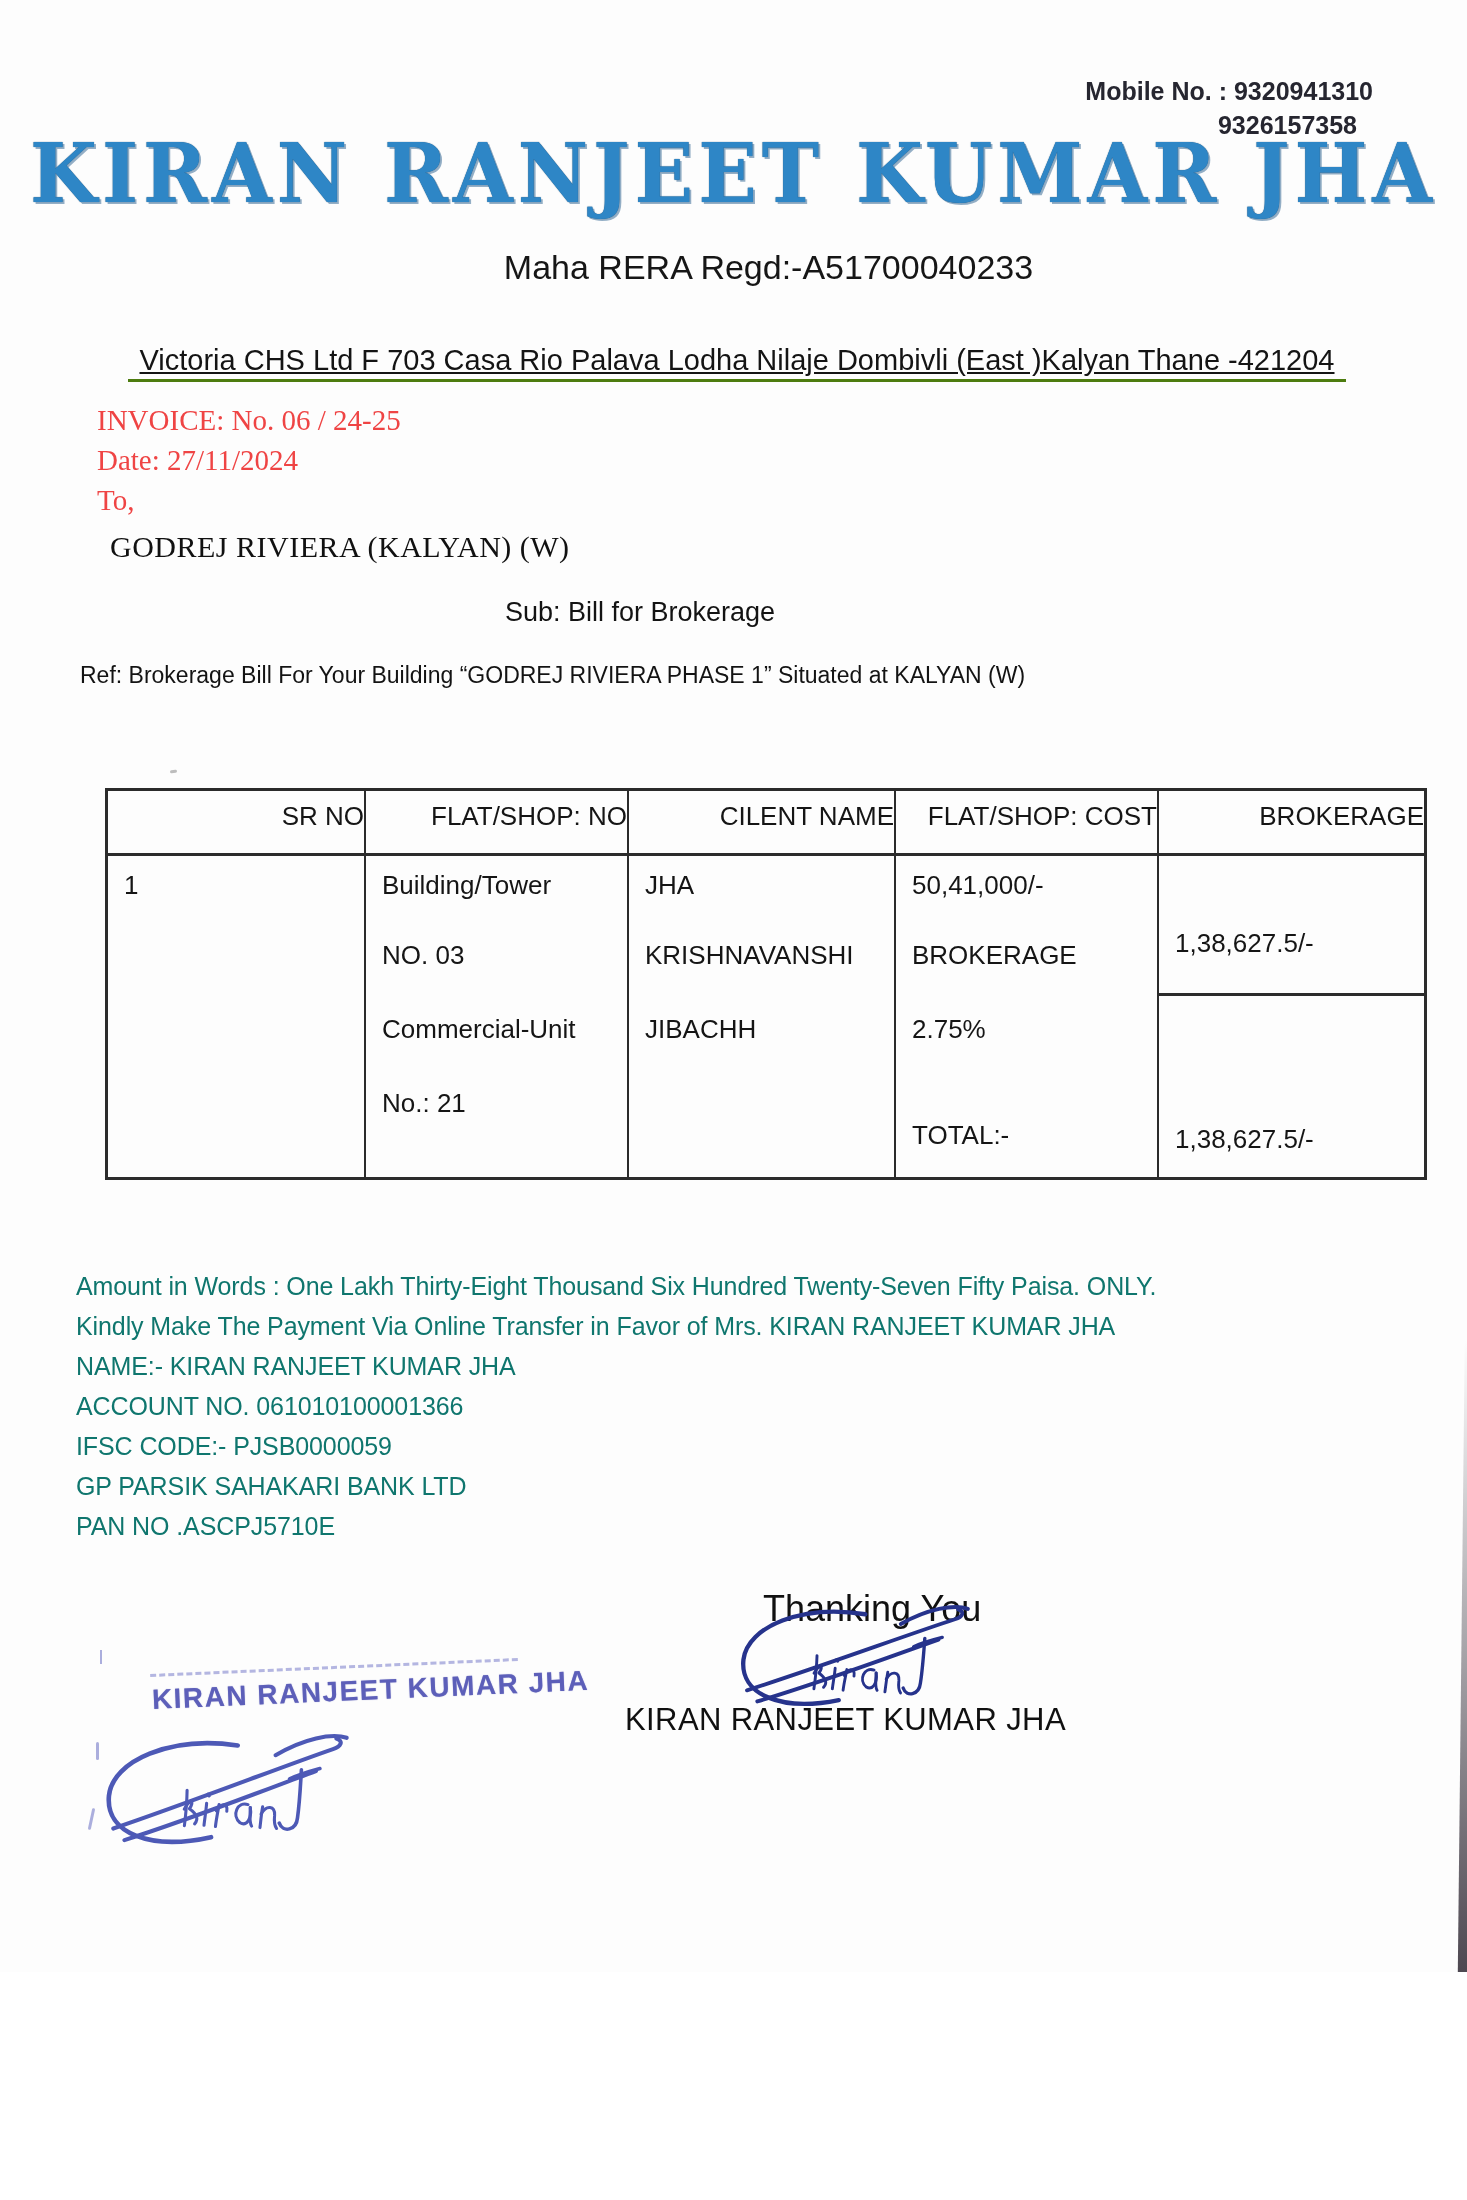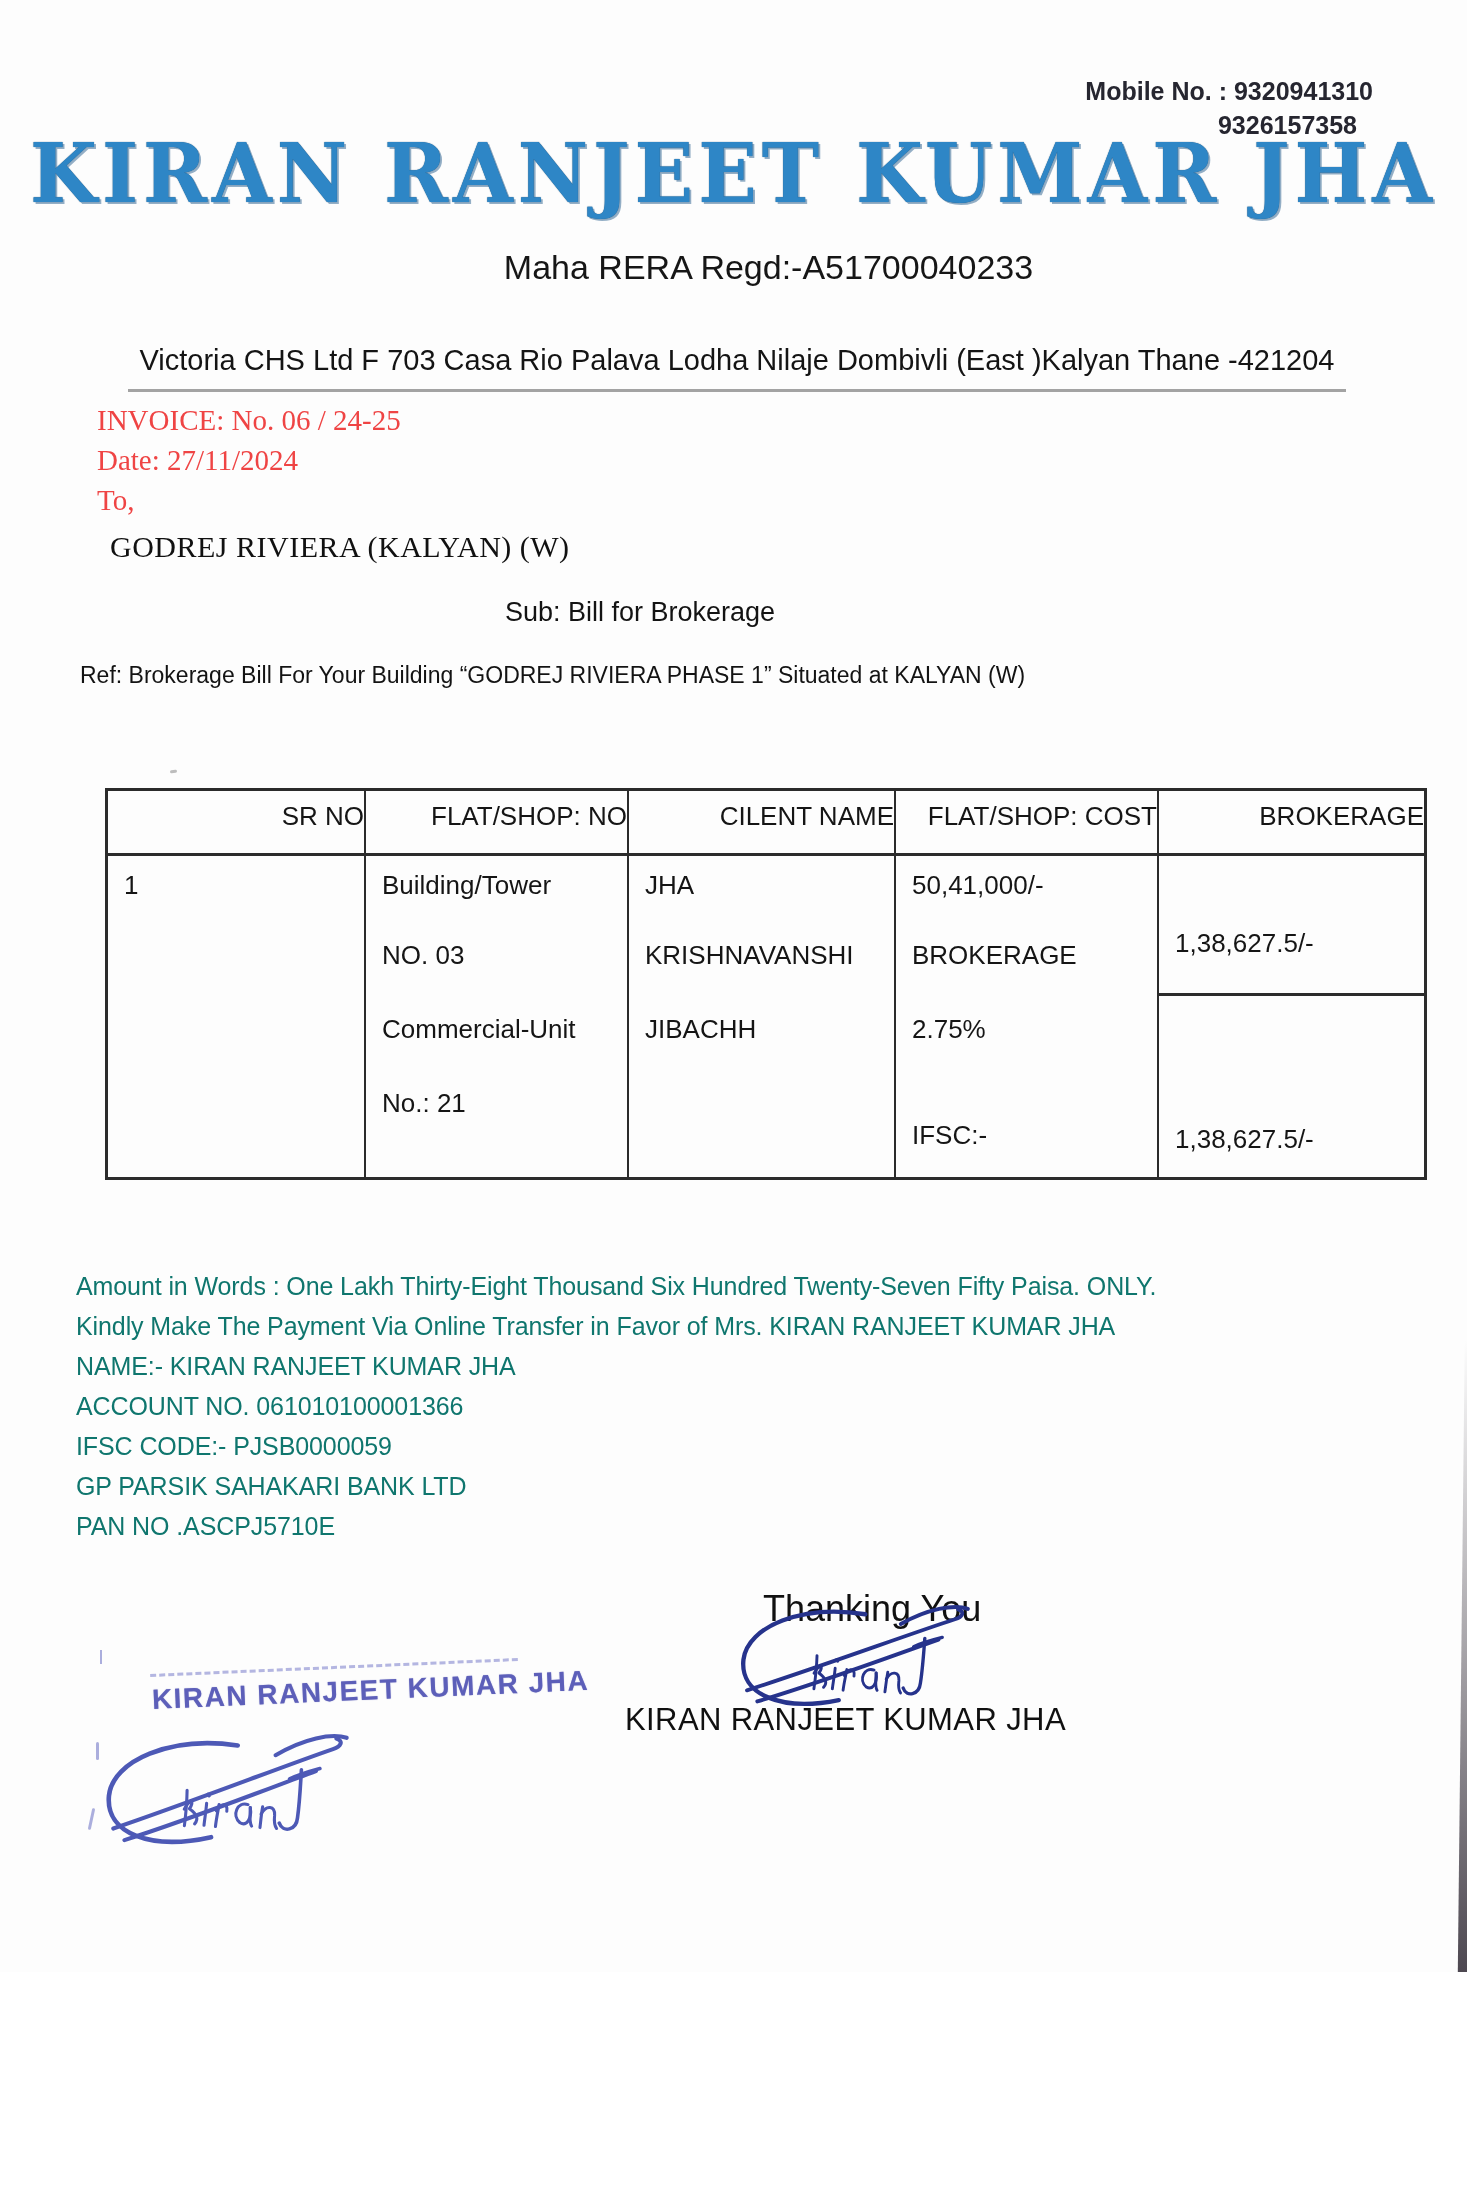--- a/index.html
+++ b/index.html
@@ -10,21 +10,21 @@
   .mobile{position:absolute;top:74px;right:94px;text-align:right;font-size:25px;font-weight:600;
           line-height:34px;color:#262630;}
   .mobile .m2{padding-right:16px;}
   .title{position:absolute;top:128px;left:0;width:100%;text-align:center;margin:0;
          font-family:"DejaVu Serif",serif;font-weight:700;font-size:77px;letter-spacing:5px;
          color:#2e86c6;text-shadow:2px 2px 0 rgba(21,80,130,.45),0 0 1px #14486f;
          transform:scale(1,1.06);}
   .rera{position:absolute;top:248px;left:0;width:100%;text-align:center;padding-left:70px;
         box-sizing:border-box;font-size:34px;color:#161616;}
   .address{position:absolute;top:344px;left:128px;width:1218px;text-align:center;font-size:29px;
-           color:#141414;border-bottom:3px solid #a3a3a3;padding-bottom:12px;}
+           color:#141414;border-bottom:3px solid #4d7c0f;padding-bottom:2px;text-decoration:underline;}
 
   
   .inv-block{position:absolute;top:400px;left:97px;font-family:"Liberation Serif",serif;
              font-size:29px;line-height:40px;color:#ef4444;}
   .recipient{position:absolute;top:530px;left:110px;font-family:"Liberation Serif",serif;
              font-size:30px;color:#111;letter-spacing:.5px;}
   .sub{position:absolute;top:597px;left:505px;font-size:27px;color:#131313;}
   .ref{position:absolute;top:662px;left:80px;font-size:23px;color:#131313;}
 
   
@@ -133,21 +133,21 @@
     </div>
     <div class="bc">
       <div class="cl" style="top:14px">JHA</div>
       <div class="cl" style="top:84px">KRISHNAVANSHI</div>
       <div class="cl" style="top:158px">JIBACHH</div>
     </div>
     <div class="bc">
       <div class="cl" style="top:14px">50,41,000/-</div>
       <div class="cl" style="top:84px">BROKERAGE</div>
       <div class="cl" style="top:158px">2.75%</div>
-      <div class="cl" style="top:264px">IFSC:-</div>
+      <div class="cl" style="top:264px">TOTAL:-</div>
     </div>
     <div class="bc">
       <div class="cl" style="top:72px">1,38,627.5/-</div>
       <div class="brk-divider"></div>
       <div class="cl" style="top:268px">1,38,627.5/-</div>
     </div>
   </div>
 
   <div class="pay">
     <div>Amount in Words :  One Lakh Thirty-Eight Thousand Six Hundred Twenty-Seven Fifty Paisa.  ONLY.</div>

